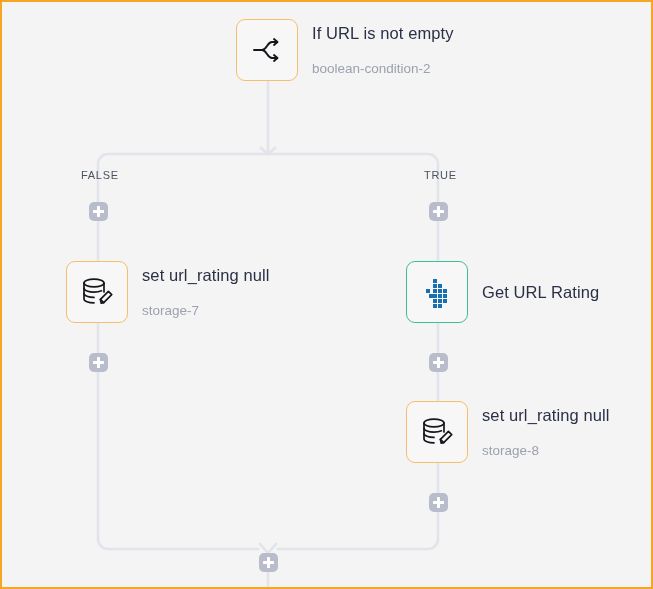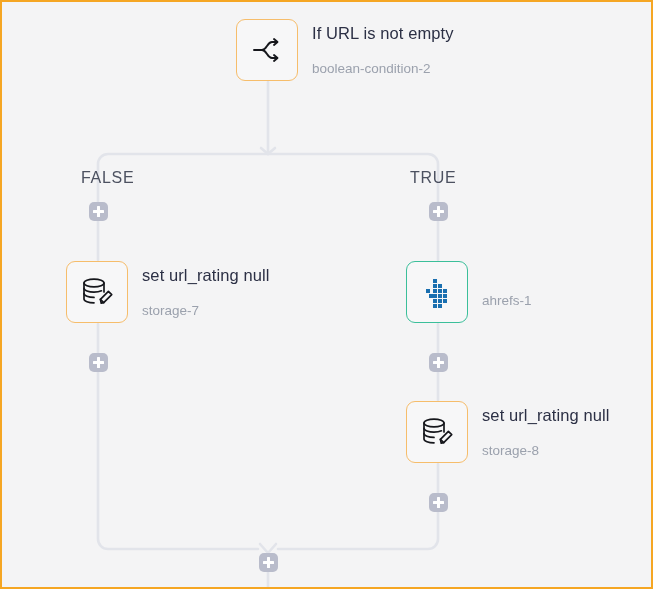--- a/index.html
+++ b/index.html
@@ -67,21 +67,21 @@
   .node-sub {
     font-size: 13.5px;
     color: #9ba1ad;
     line-height: 19px;
     margin-top: 16px;
   }
 
   
   .branch-label {
     position: absolute;
-    font-size: 16px;
+    font-size: 11px;
     letter-spacing: .7px;
     color: #4c5160;
   }
 
   
   .plus-btn {
     position: absolute;
     width: 19px;
     height: 19px;
     border-radius: 5px;
@@ -141,21 +141,21 @@
         </g>
       </svg>
     </div>
     <div class="node-text">
       <div class="node-title">If URL is not empty</div>
       <div class="node-sub">boolean-condition-2</div>
     </div>
   </div>
 
   <div class="branch-label" style="left:79px; top:167px;">FALSE</div>
-  <div class="branch-label" style="left:408px; top:167px;">TRUE</div>
+  <div class="branch-label" style="left:422px; top:167px;">TRUE</div>
 
   <div class="plus-btn" style="left:87px; top:200px;"></div>
   <div class="plus-btn" style="left:427px; top:200px;"></div>
 
   <div class="node" style="left:64px; top:259px;justify-content:space-between;">
     <div class="node-box orange">
       <svg class="icon-svg" width="38" height="38" viewBox="0 0 38 38">
         <g fill="none" stroke="#16171c" stroke-width="1.7" stroke-linecap="round" stroke-linejoin="round">
           <ellipse cx="16" cy="10" rx="10" ry="3.8"></ellipse>
           <path d="M6,10 L6,26 C6,28.1 10.5,29.8 16,29.8"></path>
@@ -190,21 +190,21 @@
           <rect x="9" y="19" width="4" height="4"></rect>
           <rect x="13" y="24" width="4" height="4"></rect>
           <rect x="18" y="24" width="4" height="4"></rect>
           <rect x="23" y="24" width="4" height="4"></rect>
           <rect x="13" y="29" width="4" height="4"></rect>
           <rect x="18" y="29" width="4" height="4"></rect>
         </g>
       </svg>
     </div>
     <div class="node-text">
-      <div class="node-sub">ahrefs-1</div>
+      <div class="node-title">Get URL Rating</div>
     </div>
   </div>
 
   <div class="plus-btn" style="left:87px; top:351px;"></div>
   <div class="plus-btn" style="left:427px; top:351px;"></div>
 
   <div class="node" style="left:404px; top:399px;">
     <div class="node-box orange">
       <svg class="icon-svg" width="38" height="38" viewBox="0 0 38 38">
         <g fill="none" stroke="#16171c" stroke-width="1.7" stroke-linecap="round" stroke-linejoin="round">

